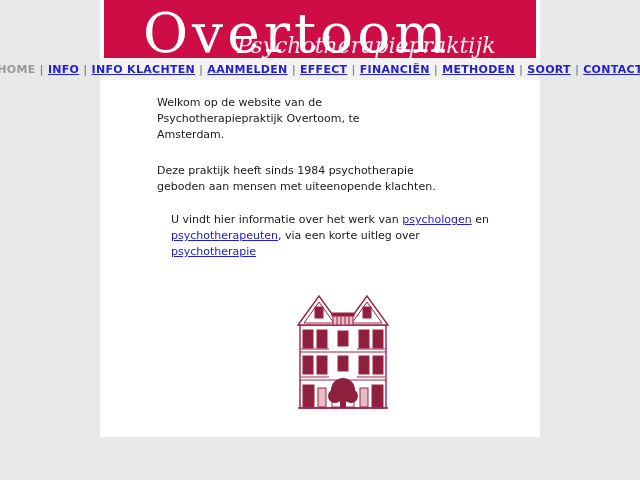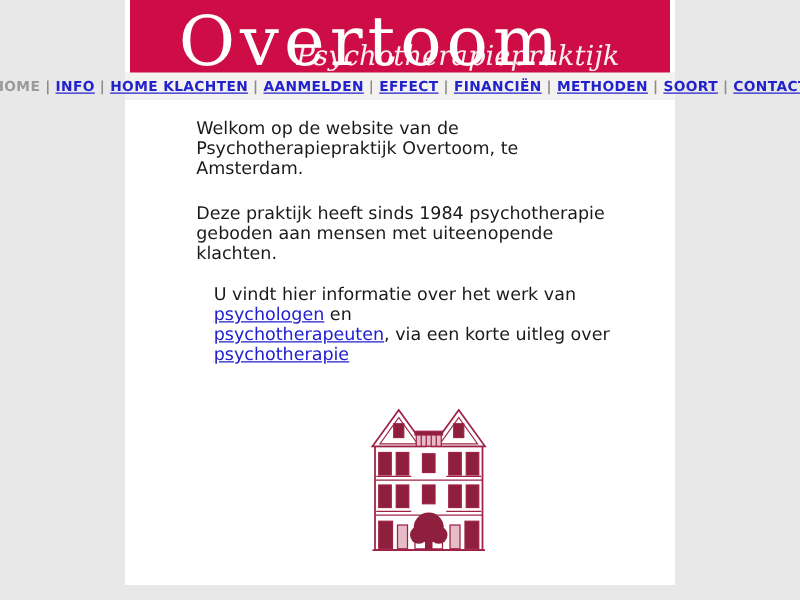--- a/index.html
+++ b/index.html
@@ -63,21 +63,21 @@
   .navbar .sep { color: #8a8a8a; margin: 0 4px; font-weight: bold; }
   .nav-current { color: #9a9a9a; text-decoration: none; }
   .nav-link {
     color: #2222cc;
     text-decoration: underline;
     cursor: pointer;
   }
   
   .content {
     padding: 15px 30px 18px 57px;
-    font-size: 14px;
+    font-size: 11px;
     line-height: 16px;
     color: #1a1a1a;
   }
   .para { margin: 0 0 20px 0; white-space: pre-line; }
   .para-2 { margin: 0 0 17px 0; }
   .para-3 { margin: 14px; white-space: pre-line; }
   .text-link { color: #2020d0; text-decoration: underline; cursor: pointer; }
   
   .illustration-wrap {
     text-align: center;
@@ -93,21 +93,21 @@
   <div class="banner">
     <div class="banner-title">Overtoom</div>
     <div class="banner-subtitle">Psychotherapiepraktijk</div>
   </div>
 
   <div class="navbar">
     <span class="nav-current">HOME</span>
     <span class="sep">|</span>
     <a class="nav-link">INFO</a>
     <span class="sep">|</span>
-    <a class="nav-link">HOME KLACHTEN</a>
+    <a class="nav-link">INFO KLACHTEN</a>
     <span class="sep">|</span>
     <a class="nav-link">AANMELDEN</a>
     <span class="sep">|</span>
     <a class="nav-link">EFFECT</a>
     <span class="sep">|</span>
     <a class="nav-link">FINANCIËN</a>
     <span class="sep">|</span>
     <a class="nav-link">METHODEN</a>
     <span class="sep">|</span>
     <a class="nav-link">SOORT</a>

